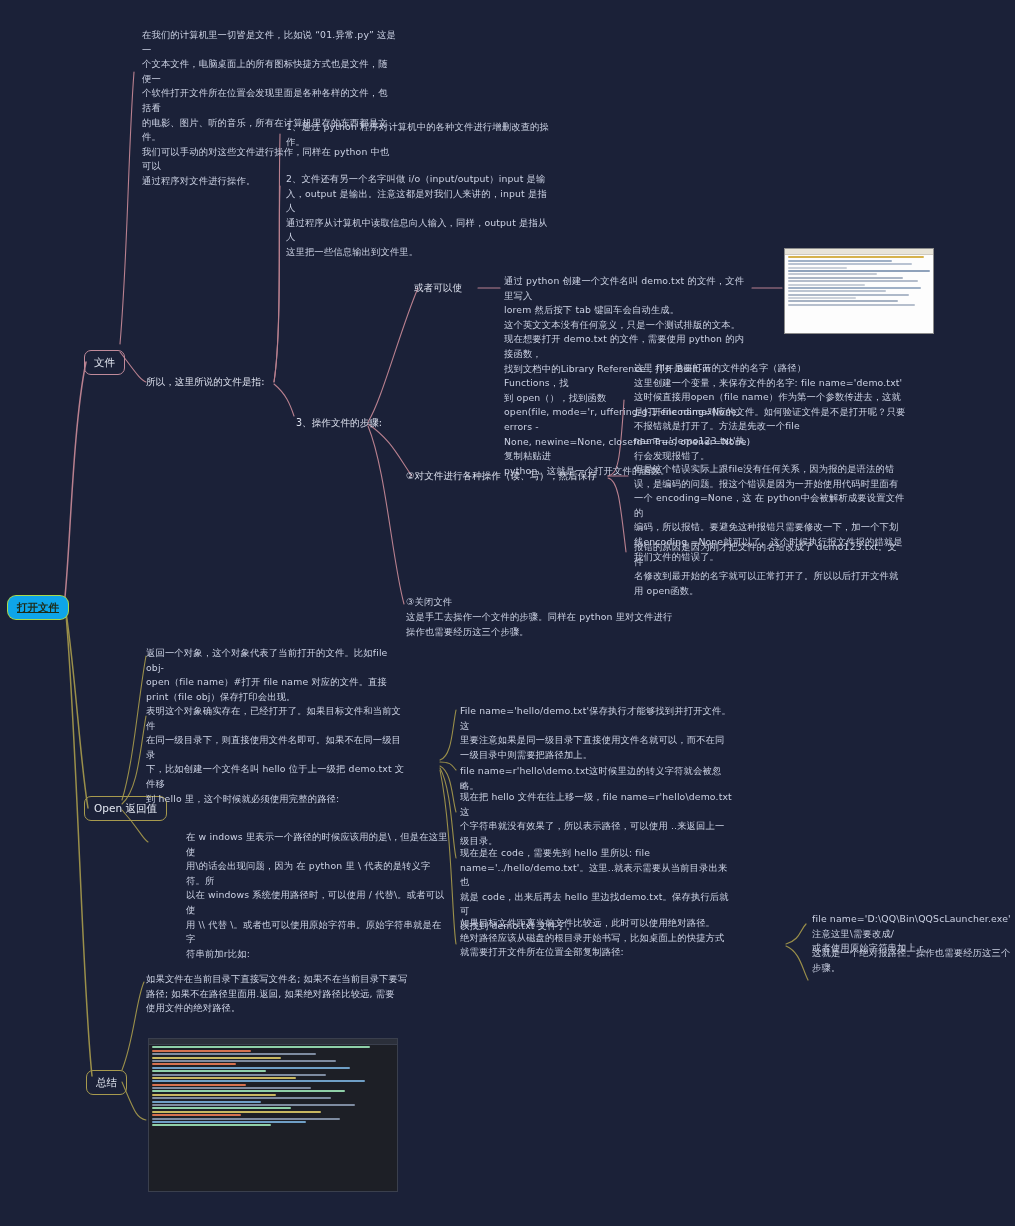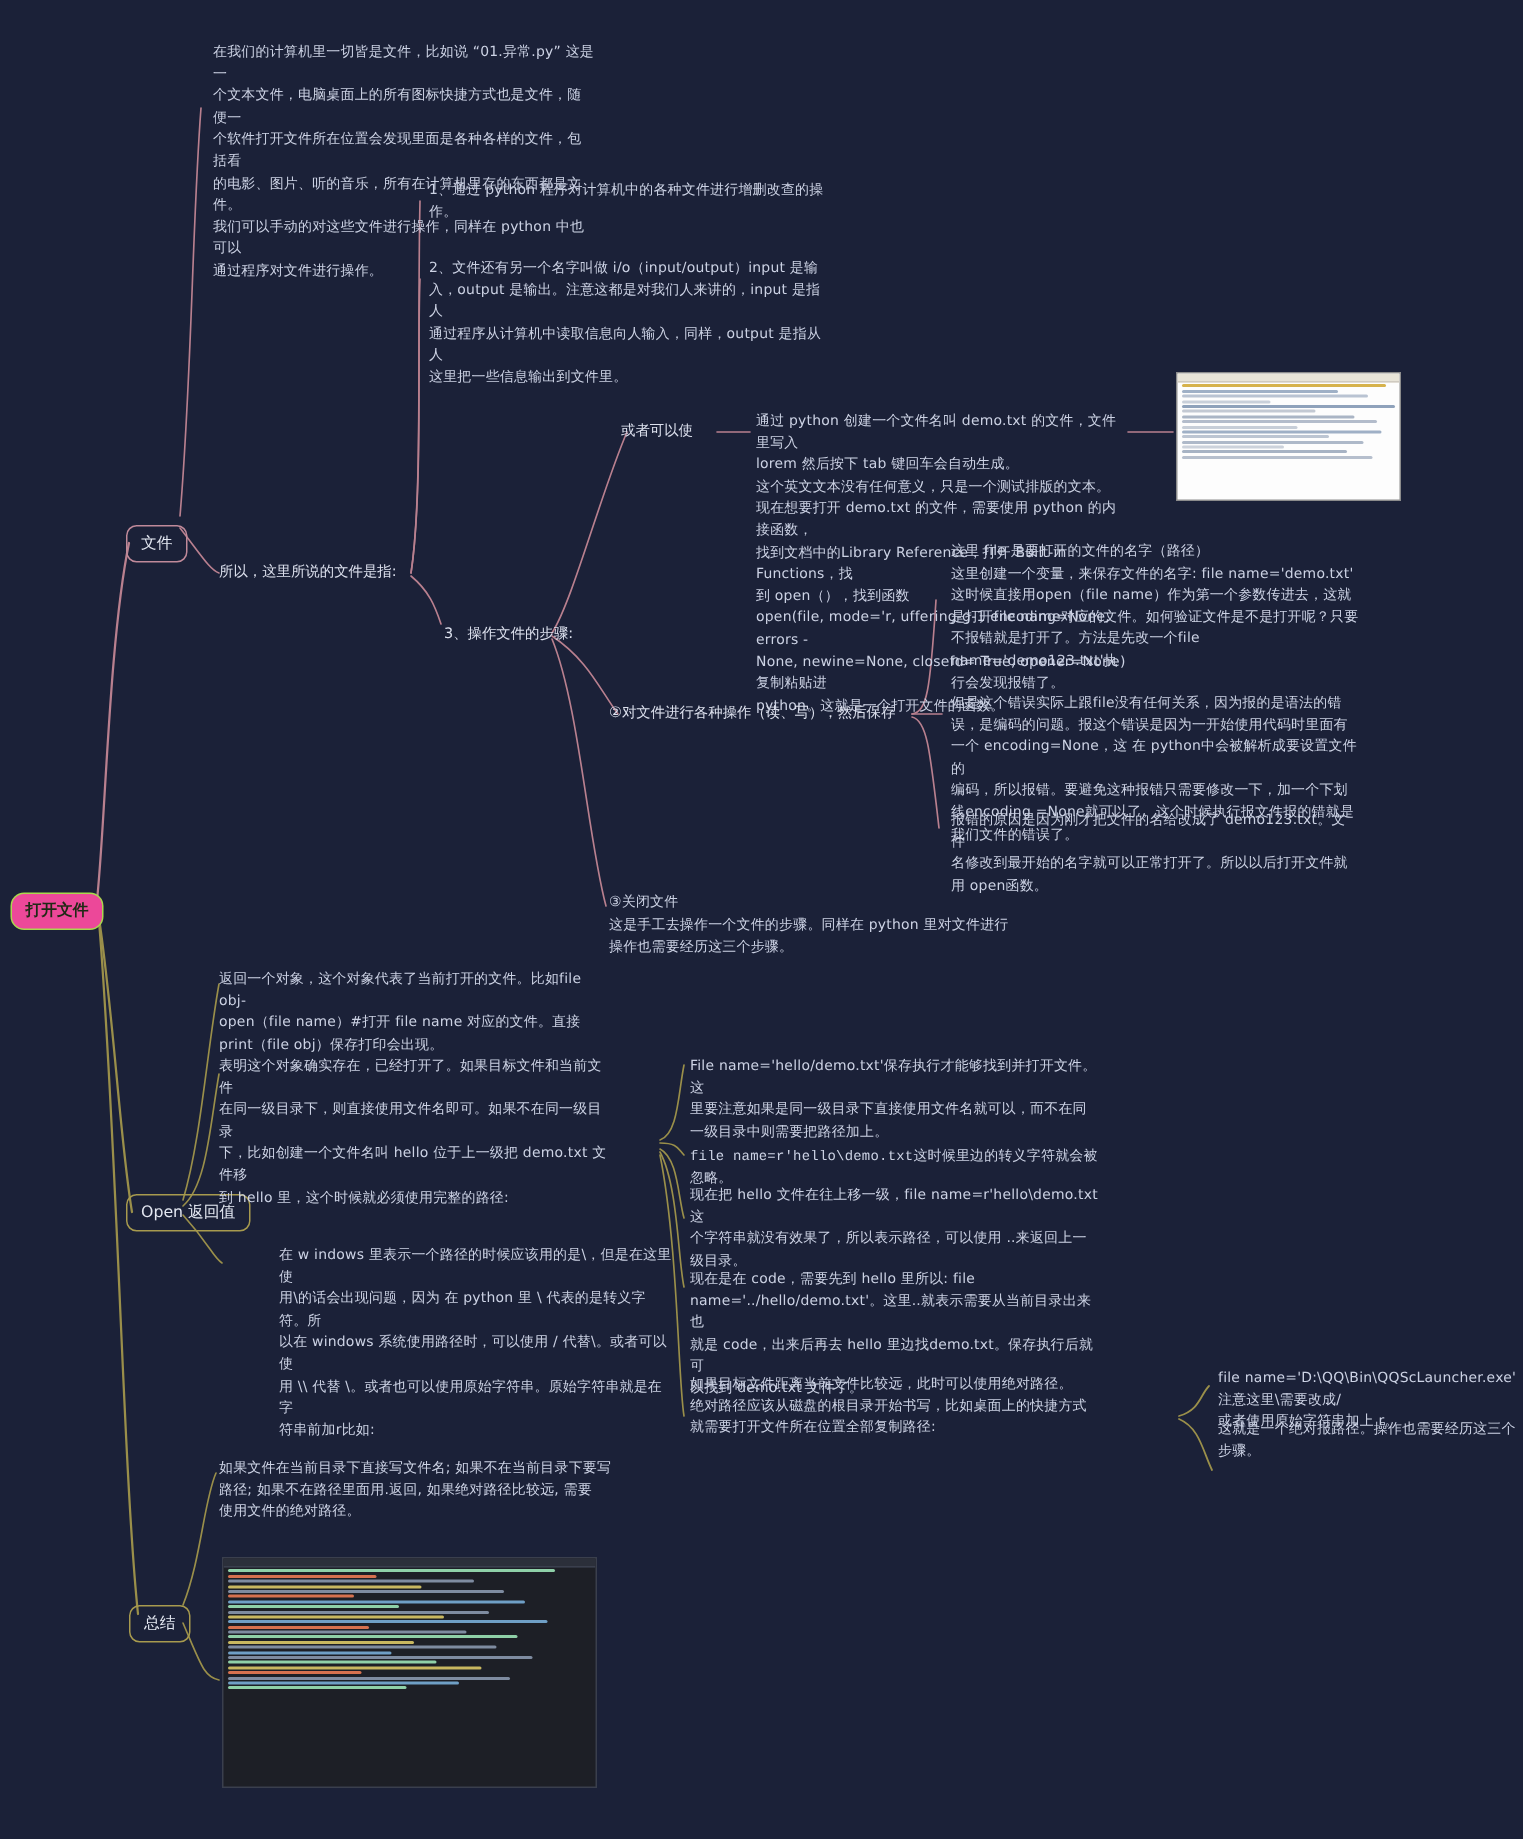--- a/index.html
+++ b/index.html
@@ -5,22 +5,22 @@
   html,body{margin:0;padding:0;background:#1b2138;}
   body{width:1015px;height:1226px;position:relative;overflow:hidden;
        font-family:"DejaVu Sans","Liberation Sans",sans-serif;
        color:#d8dcea;-webkit-font-smoothing:antialiased;}
   #canvas{position:absolute;inset:0;width:1015px;height:1226px;}
   svg.links{position:absolute;left:0;top:0;width:1015px;height:1226px;pointer-events:none;}
   .tb{position:absolute;font-size:9.3px;line-height:14.6px;color:#ccd2e4;
       letter-spacing:.15px;white-space:pre-wrap;}
   .node{position:absolute;border-radius:7px;font-size:10.5px;line-height:1.2;
         padding:5px 9px;white-space:nowrap;}
-  .node.root{background:#ec4899;color:#1f2a15;font-weight:700;border-radius:8px;
-             box-shadow:0 0 0 1px #a9d84e;}
+  .node.root{background:#0ea5e9;color:#1f2a15;font-weight:700;border-radius:8px;
+             box-shadow:0 0 0 1px #a9d84e;text-decoration:underline;}
   .node.pink{border:1px solid #c08a9a;color:#e4e8f2;background:transparent;}
   .node.olive{border:1px solid #a79a4e;color:#e4e8f2;background:transparent;}
   .lbl{position:absolute;font-size:9.6px;line-height:15px;color:#dde1ee;white-space:pre-wrap;}
   .shot{position:absolute;background:#fdfdfd;border:1px solid #8c8c8c;overflow:hidden;}
   .shot .bar{height:5px;background:#e8e4d8;border-bottom:1px solid #cfcac0;}
   .shot .ln{height:2px;margin:1.4px 3px;border-radius:1px;}
   .shot.dark{background:#1d1f26;border:1px solid #3a3f4d;}
   .shot.dark .bar{background:#2b2f3a;border-bottom:1px solid #3a3f4d;}
 </style>
 </head>
@@ -140,21 +140,21 @@
 print（file obj）保存打印会出现。</div>
   <div class="tb" style="left:146px;top:830px;width:262px;margin-left:40px;">在 w indows 里表示一个路径的时候应该用的是\，但是在这里使
 用\的话会出现问题，因为 在 python 里 \ 代表的是转义字符。所
 以在 windows 系统使用路径时，可以使用 / 代替\。或者可以使
 用 \\ 代替 \。或者也可以使用原始字符串。原始字符串就是在字
 符串前加r比如:</div>
 
   <div class="tb" style="left:460px;top:704px;width:272px;">File name='hello/demo.txt'保存执行才能够找到并打开文件。这
 里要注意如果是同一级目录下直接使用文件名就可以，而不在同
 一级目录中则需要把路径加上。</div>
-  <div class="tb" style="left:460px;top:764px;width:272px;font-family:Liberation Mono, monospace;">file name=r'hello\demo.txt这时候里边的转义字符就会被忽略。</div>
+  <div class="tb" style="left:460px;top:764px;width:272px;">file name=r'hello\demo.txt这时候里边的转义字符就会被忽略。</div>
   <div class="tb" style="left:460px;top:790px;width:272px;">现在把 hello 文件在往上移一级，file name=r'hello\demo.txt这
 个字符串就没有效果了，所以表示路径，可以使用 ..来返回上一
 级目录。</div>
   <div class="tb" style="left:460px;top:846px;width:272px;">现在是在 code，需要先到 hello 里所以: file
 name='../hello/demo.txt'。这里..就表示需要从当前目录出来也
 就是 code，出来后再去 hello 里边找demo.txt。保存执行后就可
 以找到 demo.txt 文件了。</div>
   <div class="tb" style="left:460px;top:916px;width:272px;">如果目标文件距离当前文件比较远，此时可以使用绝对路径。
 绝对路径应该从磁盘的根目录开始书写，比如桌面上的快捷方式
 就需要打开文件所在位置全部复制路径:</div>

